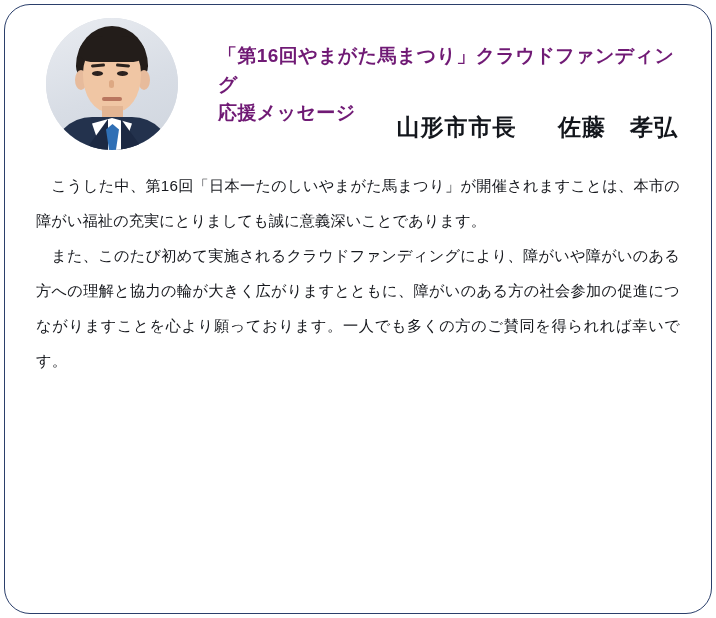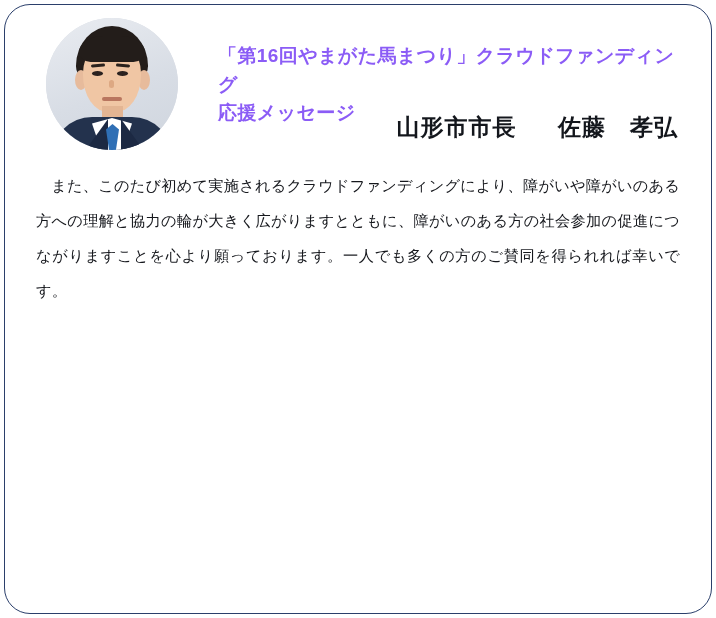--- a/index.html
+++ b/index.html
@@ -183,21 +183,21 @@
   
   .heading {
     position: absolute;
     left: 218px;
     top: 42px;
     width: 460px;
     font-size: 19px;
     line-height: 1.5;
     letter-spacing: 0.4px;
     font-weight: 700;
-    color: #8b5cf6;
+    color: #701a75;
   }
   .signature {
     position: absolute;
     left: 218px;
     top: 112px;
     width: 460px;
     text-align: right;
     font-size: 23px;
     font-weight: 700;
     letter-spacing: 1px;
@@ -254,17 +254,18 @@
 
     <div class="heading" style="white-space: pre-line;">「第16回やまがた馬まつり」クラウドファンディング
 応援メッセージ</div>
 
     <div class="signature">
       <span class="office">山形市市長</span>
       <span class="name">佐藤　孝弘</span>
     </div>
 
     <div class="body-text">
+      <p>こうした中、第16回「日本一たのしいやまがた馬まつり」が開催されますことは、本市の障がい福祉の充実にとりましても誠に意義深いことであります。</p>
       <p>また、このたび初めて実施されるクラウドファンディングにより、障がいや障がいのある方への理解と協力の輪が大きく広がりますとともに、障がいのある方の社会参加の促進につながりますことを心より願っております。一人でも多くの方のご賛同を得られれば幸いです。</p>
     </div>
 
   </div>
 </div>
 
 </body></html>

